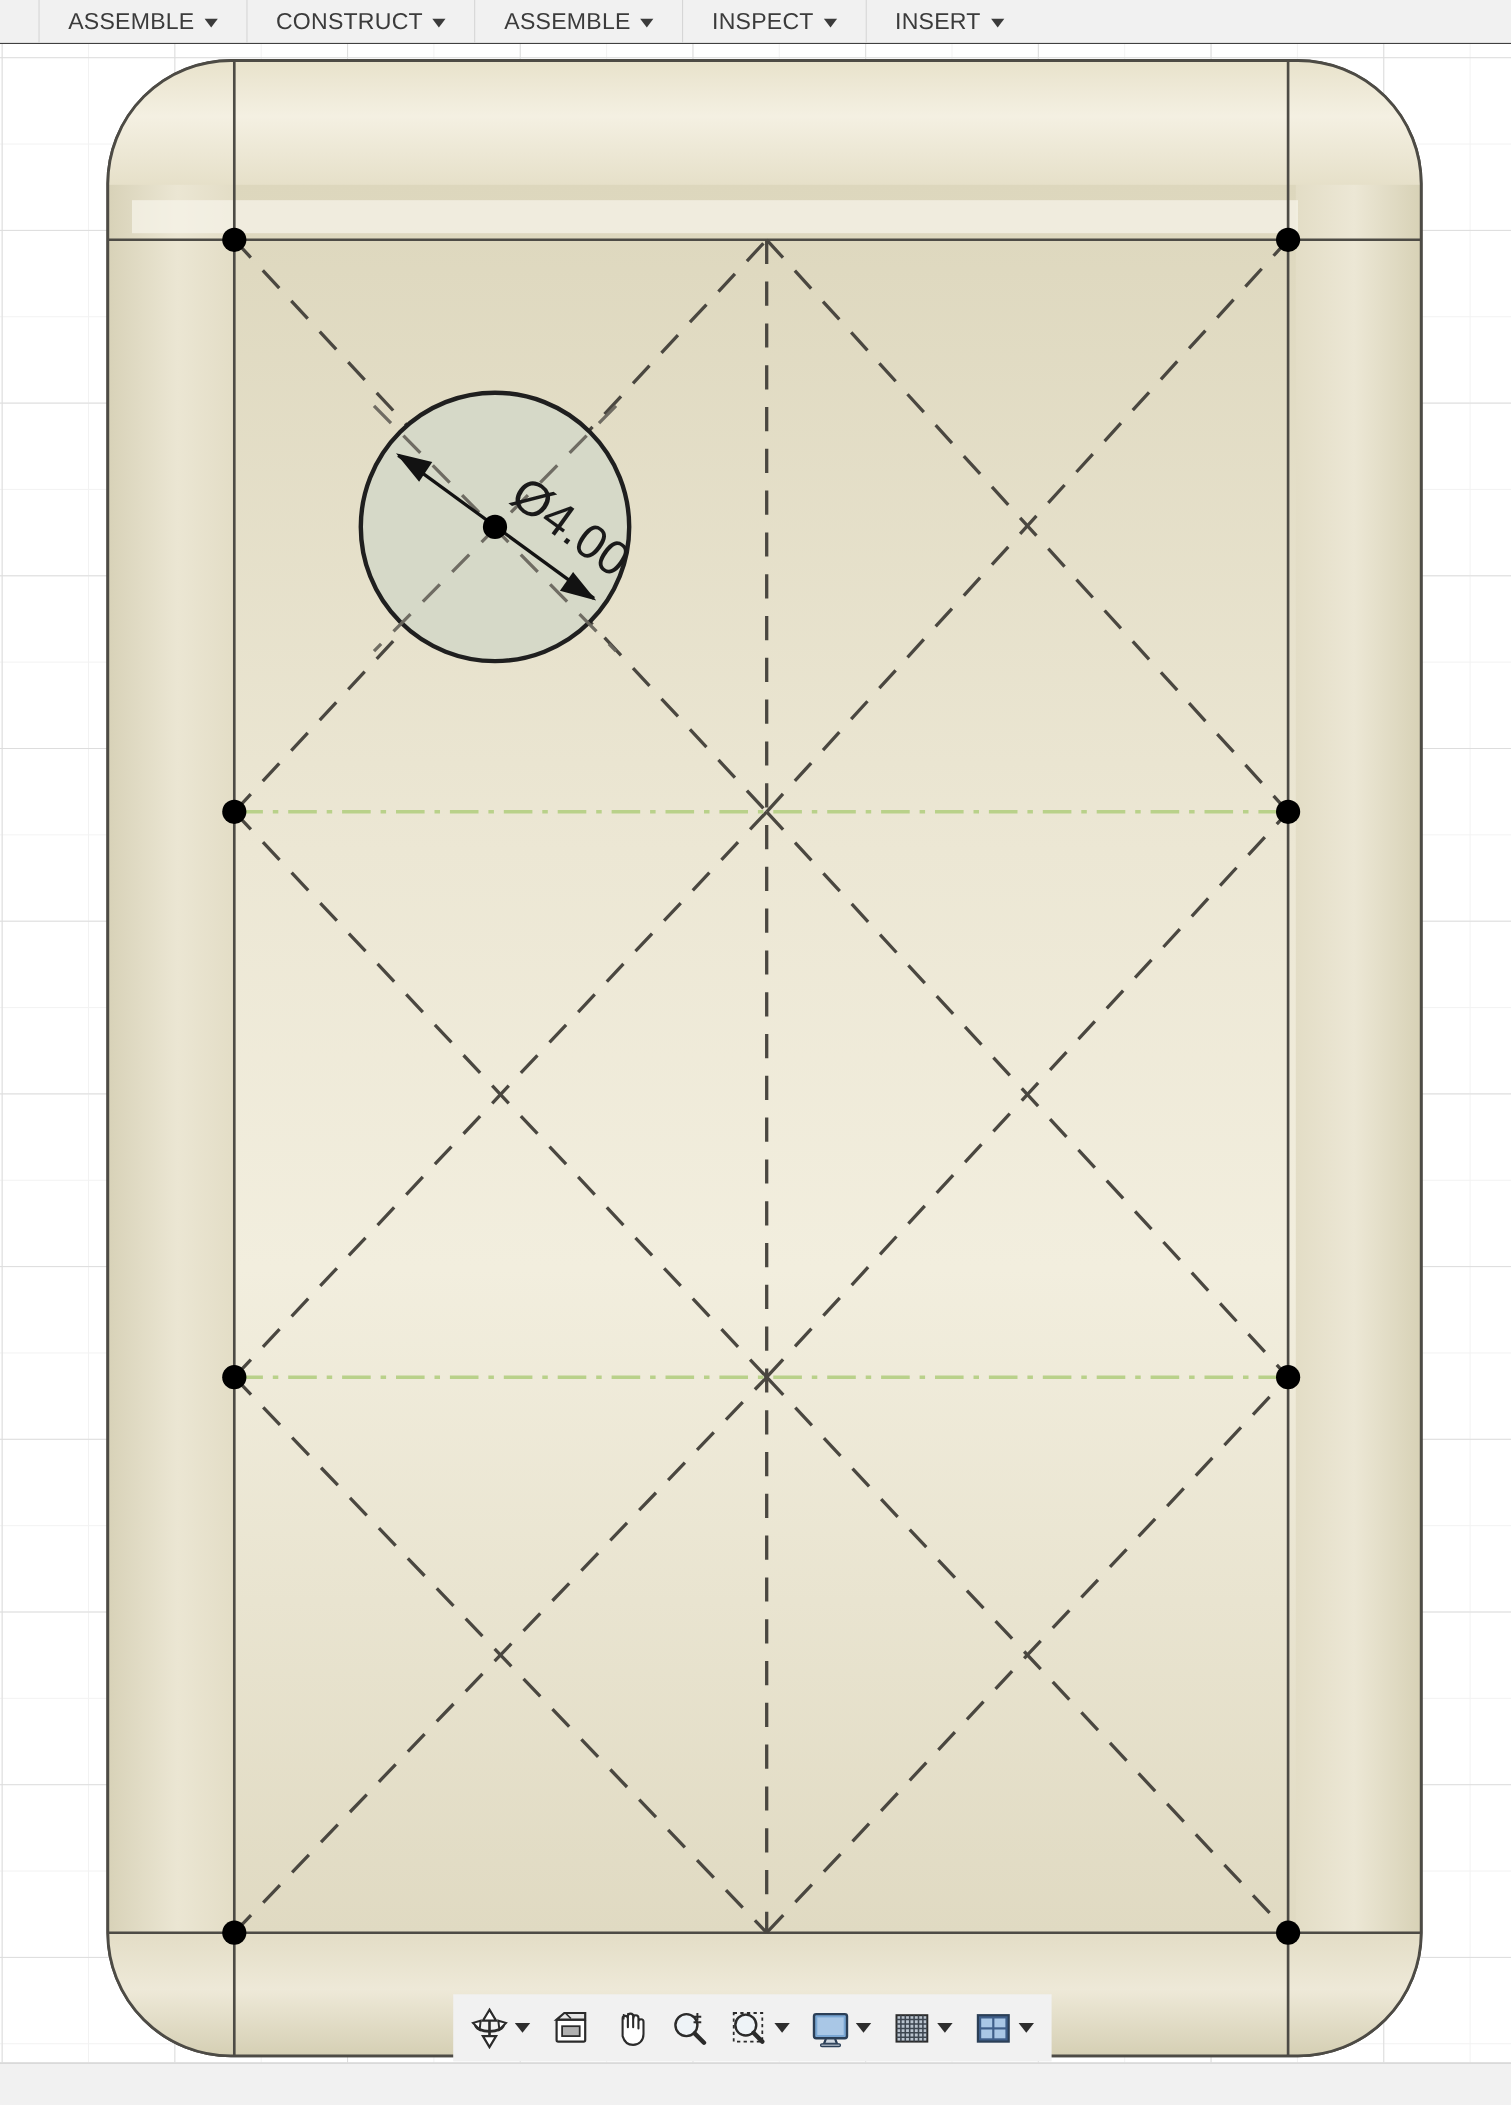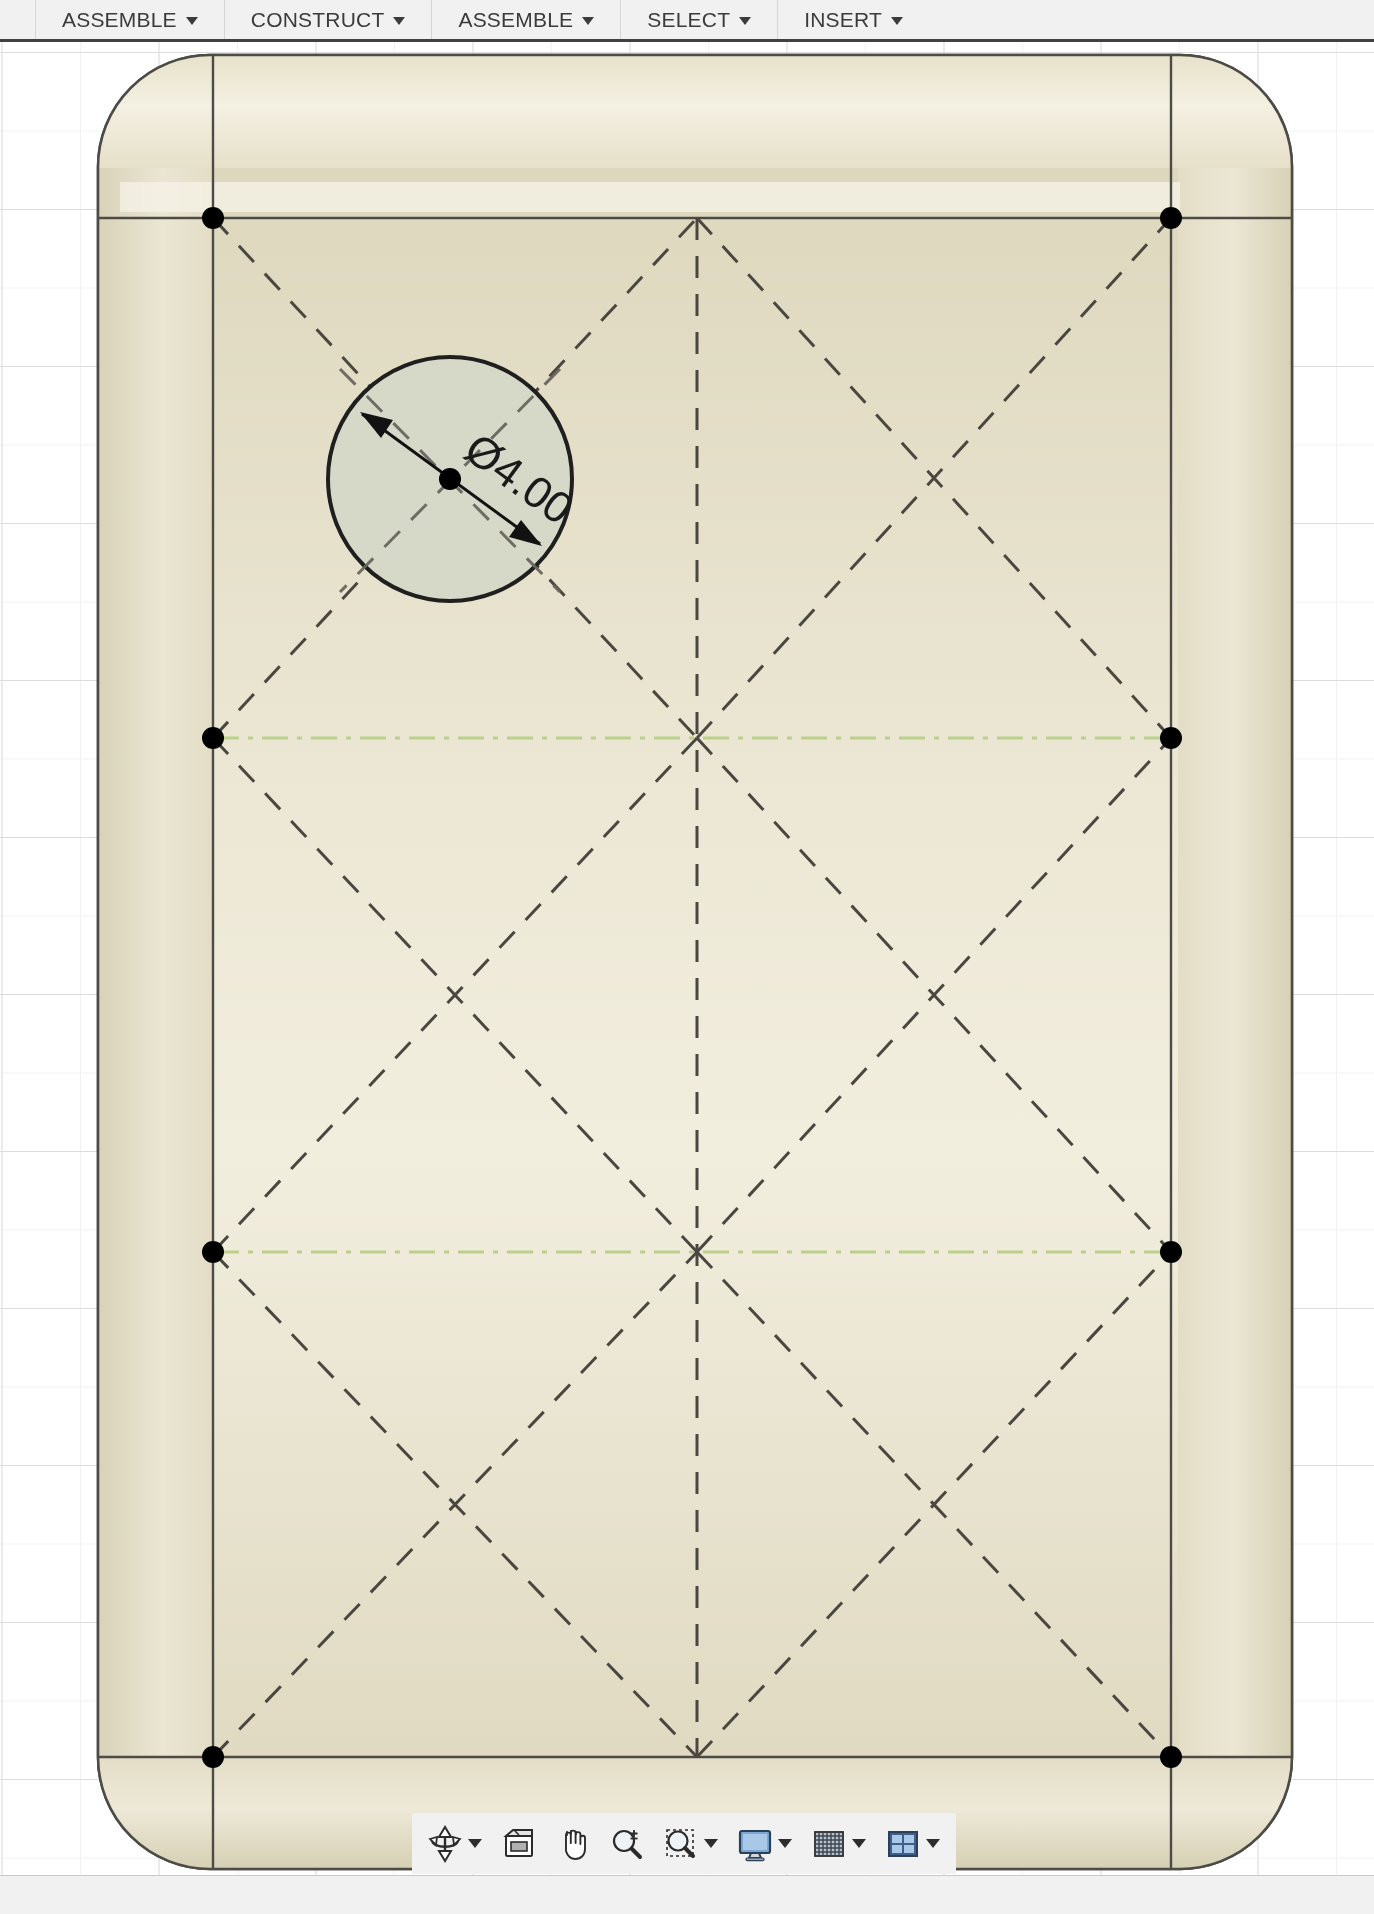--- a/index.html
+++ b/index.html
@@ -16,21 +16,21 @@
     background: #ffffff;
   }
 
   
   #menubar {
     position: absolute;
     left: 0; top: 0;
     width: 1374px;
     height: 39px;
     background: #f1f1f1;
-    border-bottom: 3px solid #404040;
+    border-bottom: 1px solid #404040;
     display: flex;
     align-items: stretch;
     z-index: 40;
   }
   .menu-spacer { width: 35px; }
   .menu-item {
     position: relative;
     display: flex;
     align-items: center;
     gap: 9px;
@@ -158,21 +158,21 @@
       <span class="menu-label">CONSTRUCT</span>
       <span class="caret"></span>
     </div>
 
     <div class="menu-item">
       <span class="menu-label">ASSEMBLE</span>
       <span class="caret"></span>
     </div>
 
     <div class="menu-item">
-      <span class="menu-label">SELECT</span>
+      <span class="menu-label">INSPECT</span>
       <span class="caret"></span>
     </div>
 
     <div class="menu-item active">
       <span class="menu-label">INSERT</span>
       <span class="caret"></span>
     </div>
   </div>
 
   <div id="canvas">

